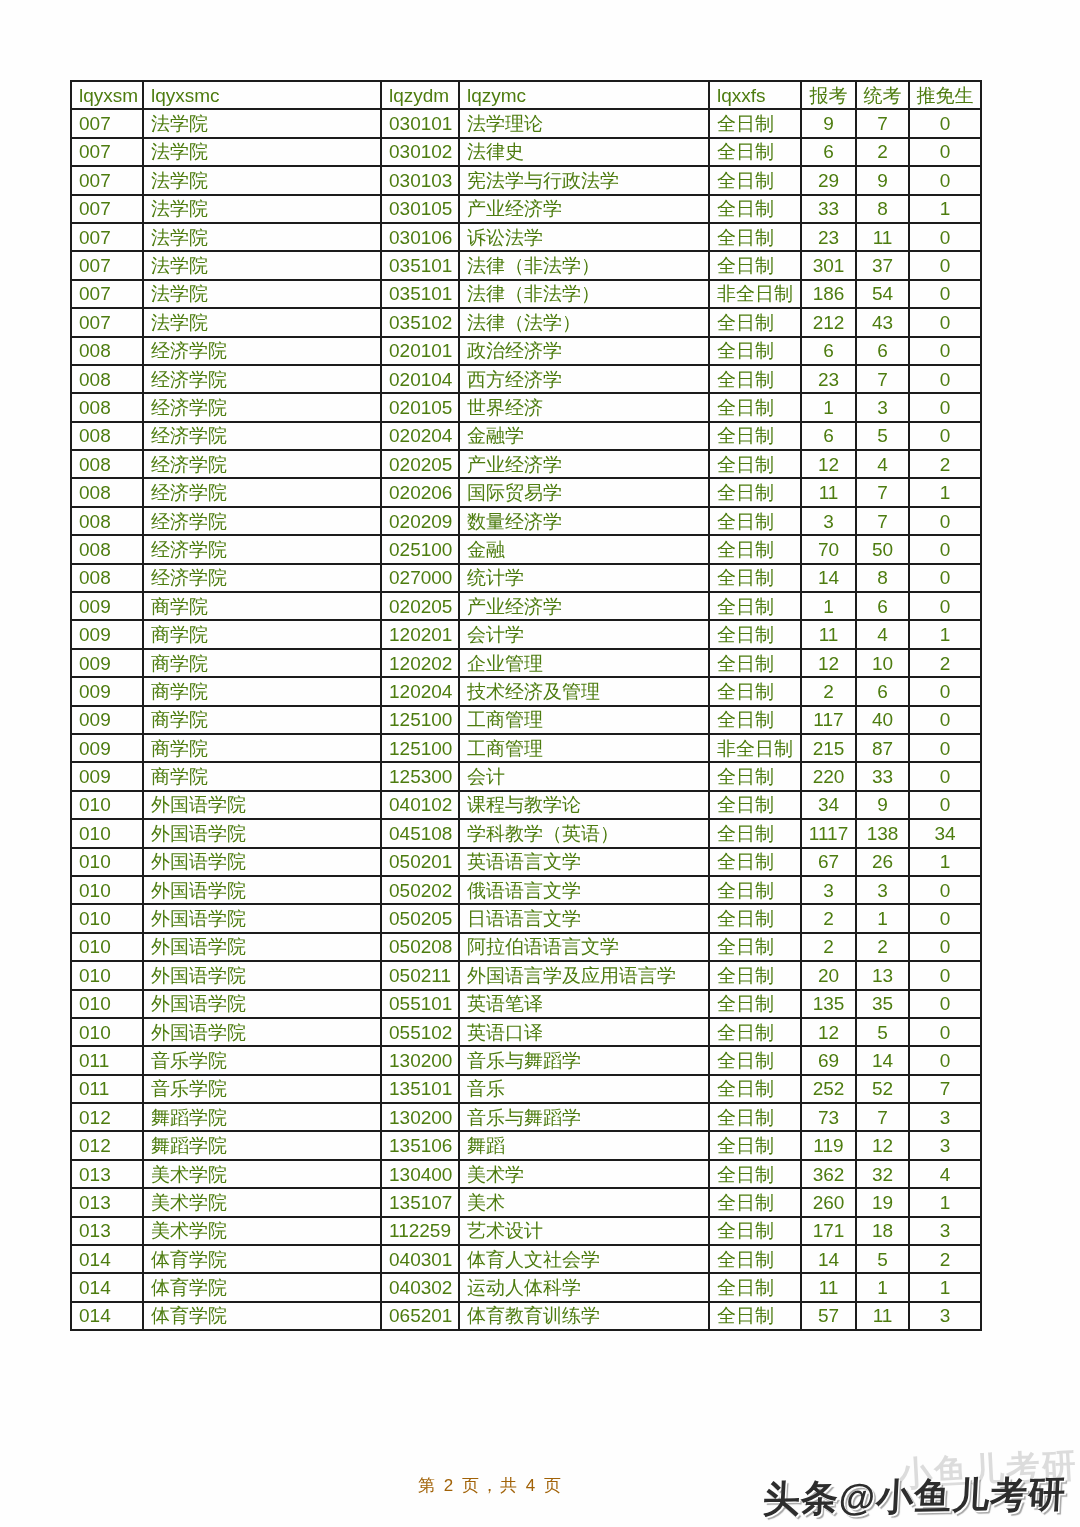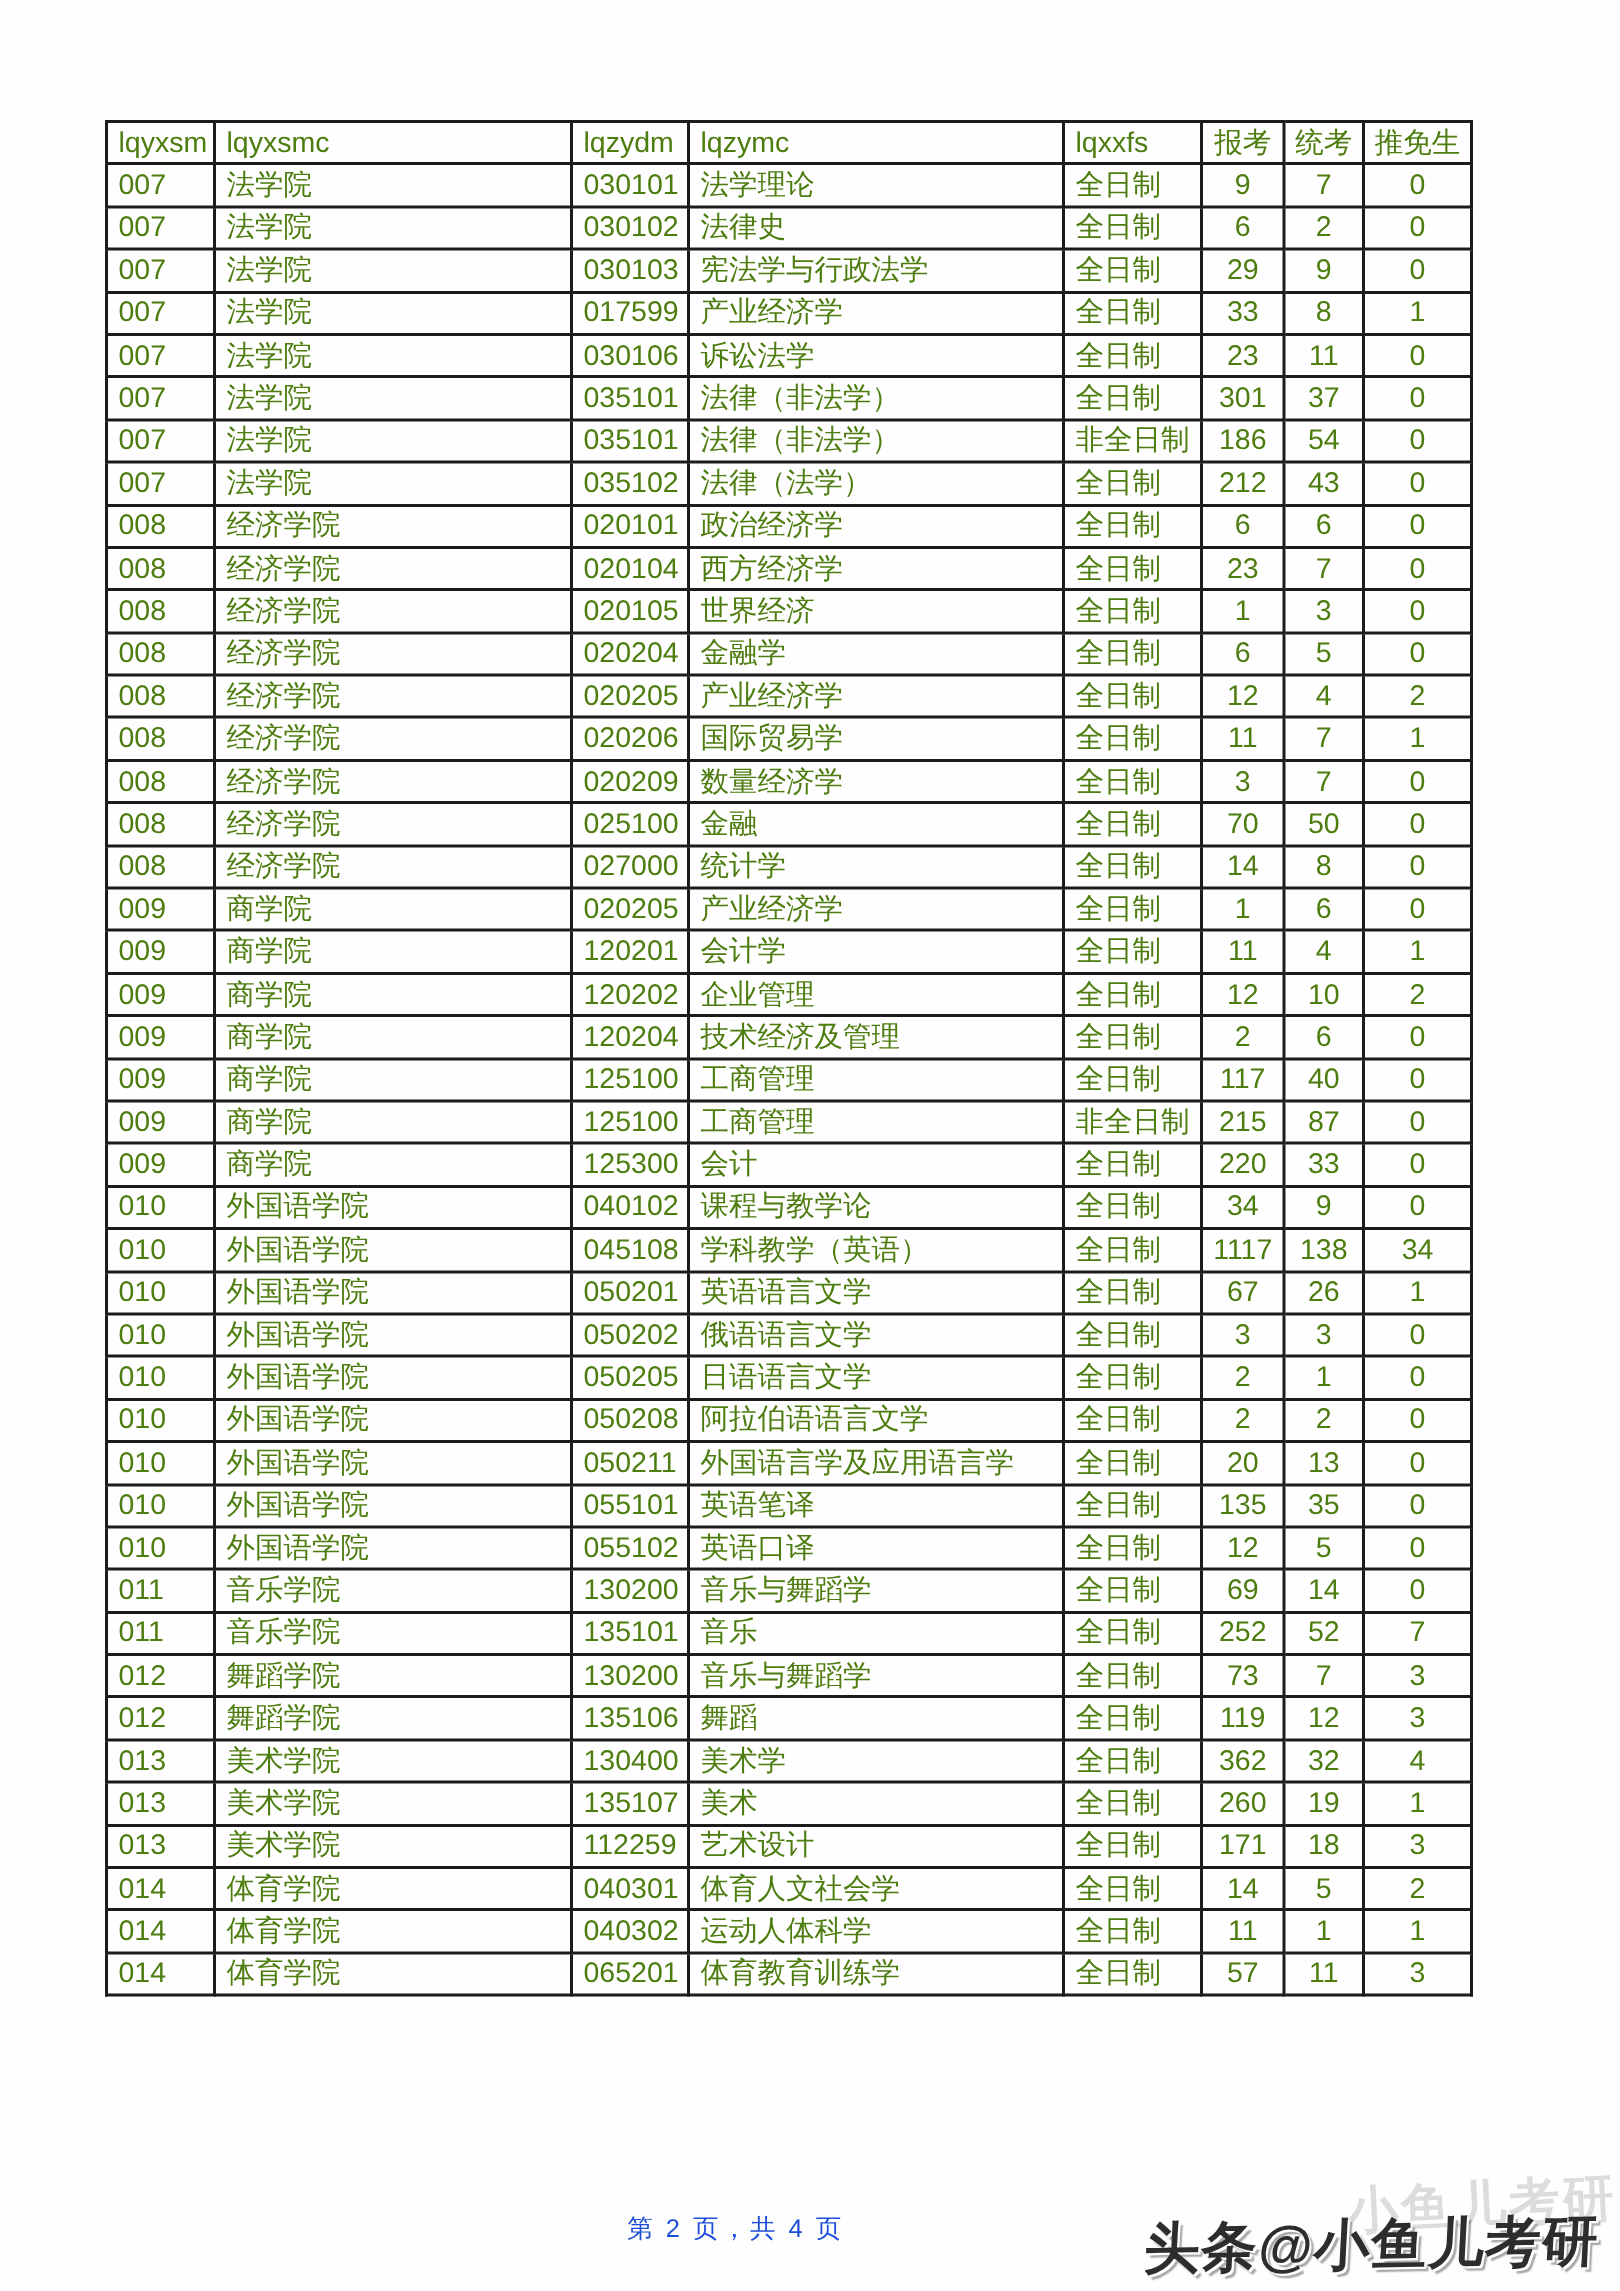--- a/index.html
+++ b/index.html
@@ -34,21 +34,21 @@
   .txt { text-align: left; padding-left: 7px; }
   .num { text-align: center; padding-left: 0; }
   .page-footer {
     position: absolute;
     top: 1474px;
     left: 0;
     width: 981px;
     text-align: center;
     font-size: 17px;
     letter-spacing: 2px;
-    color: #1d4ed8;
+    color: #a16207;
   }
   .watermark-ghost {
     position: absolute;
     right: 2px;
     bottom: 34px;
     font-size: 34px;
     font-weight: bold;
     color: #000;
     opacity: 0.13;
     transform: rotate(-3deg);
@@ -123,21 +123,21 @@
           <td class="txt">030103</td>
           <td class="txt">宪法学与行政法学</td>
           <td class="txt">全日制</td>
           <td class="num">29</td>
           <td class="num">9</td>
           <td class="num">0</td>
         </tr>
         <tr>
           <td class="txt">007</td>
           <td class="txt">法学院</td>
-          <td class="txt">017599</td>
+          <td class="txt">030105</td>
           <td class="txt">产业经济学</td>
           <td class="txt">全日制</td>
           <td class="num">33</td>
           <td class="num">8</td>
           <td class="num">1</td>
         </tr>
         <tr>
           <td class="txt">007</td>
           <td class="txt">法学院</td>
           <td class="txt">030106</td>

